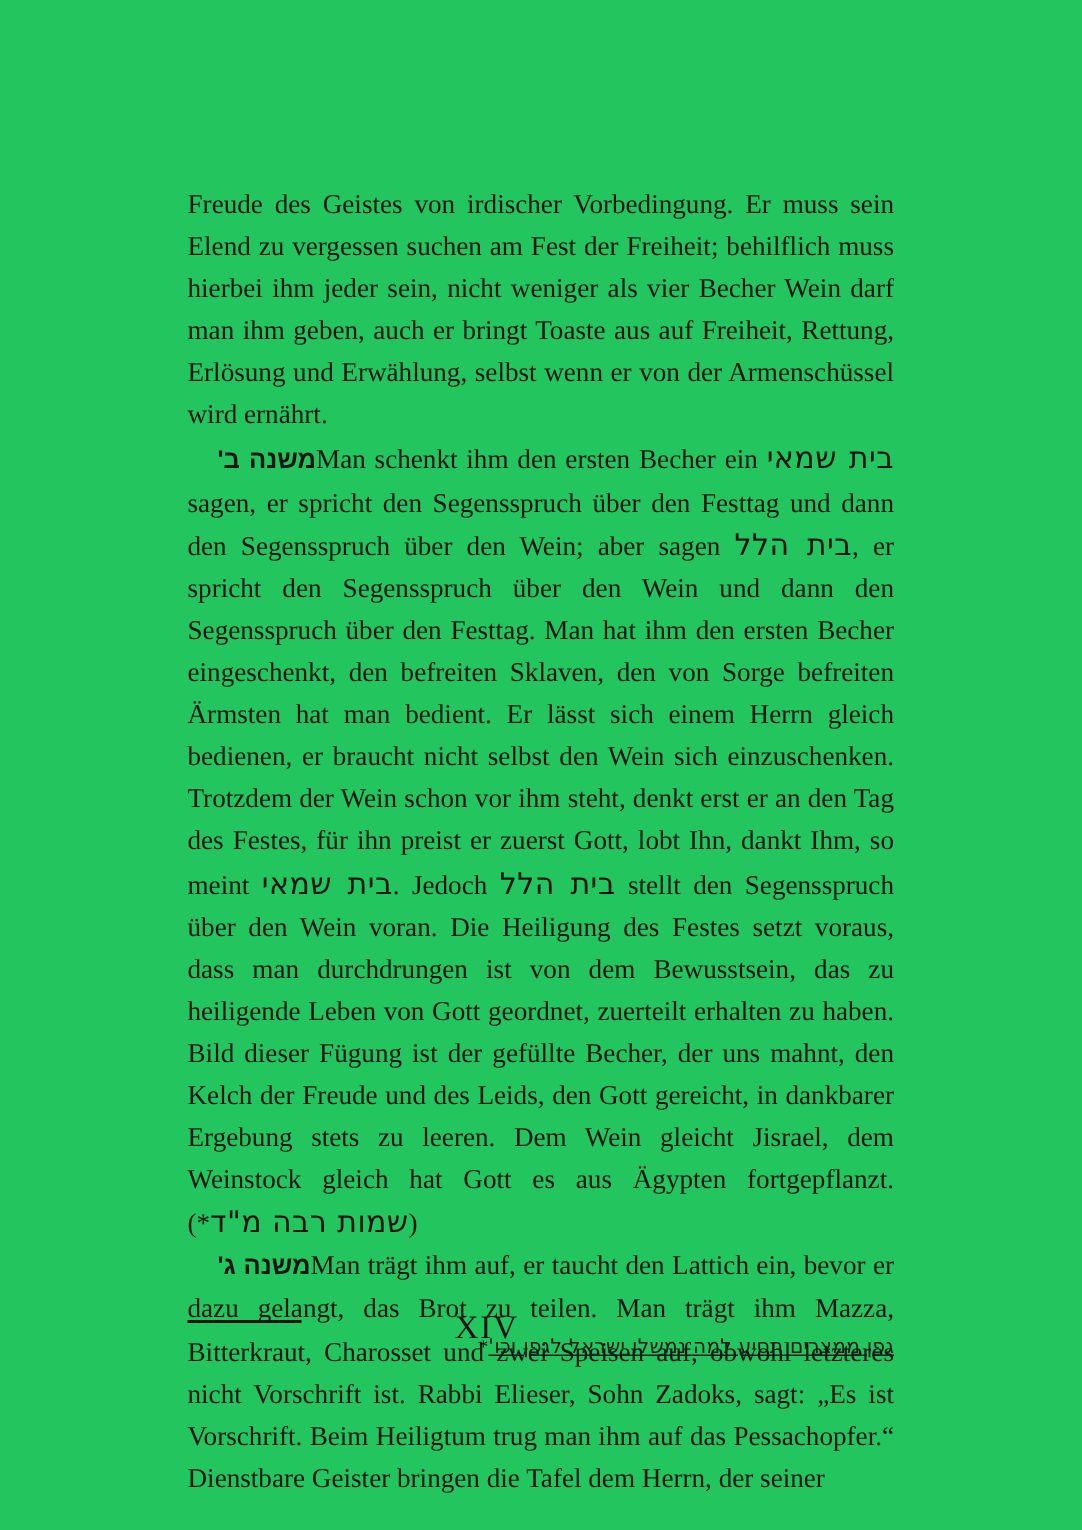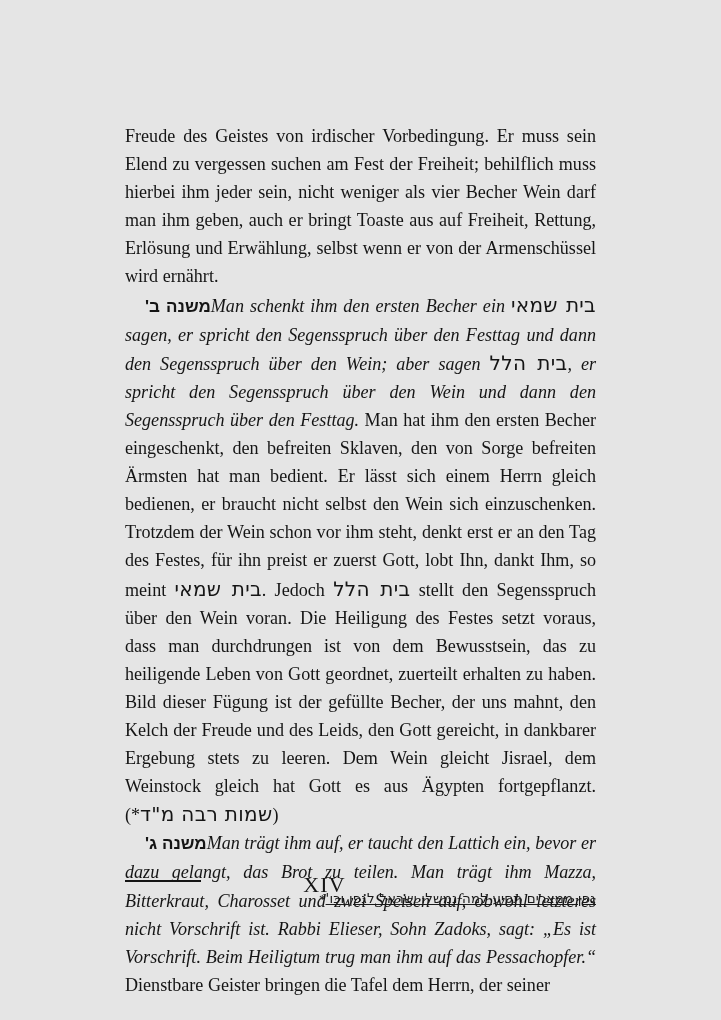--- a/index.html
+++ b/index.html
@@ -4,21 +4,21 @@
 <style>
   html, body {
     margin: 0;
     padding: 0;
     background: #ffffff;
   }
   .page {
     position: relative;
     width: 721px;
     height: 1020px;
-    background: #e5e5e5;
+    background: #22c55e;
     margin: 0 auto;
     overflow: hidden;
   }
   .textblock {
     position: absolute;
     left: 125px;
     top: 122px;
     width: 471px;
     font-family: "Liberation Serif", "DejaVu Serif", serif;
     font-size: 18.1px;
@@ -46,21 +46,20 @@
     unicode-bidi: isolate;
   }
   .heb {
     font-family: "DejaVu Sans", "Liberation Sans", sans-serif;
     font-size: 20px;
     direction: rtl;
     unicode-bidi: isolate;
     letter-spacing: 0.3px;
   }
   .it {
-    font-style: italic;
   }
   .footnote-area {
     position: absolute;
     left: 125px;
     top: 880px;
     width: 471px;
   }
   .footnote-rule {
     width: 76px;
     height: 1.6px;

